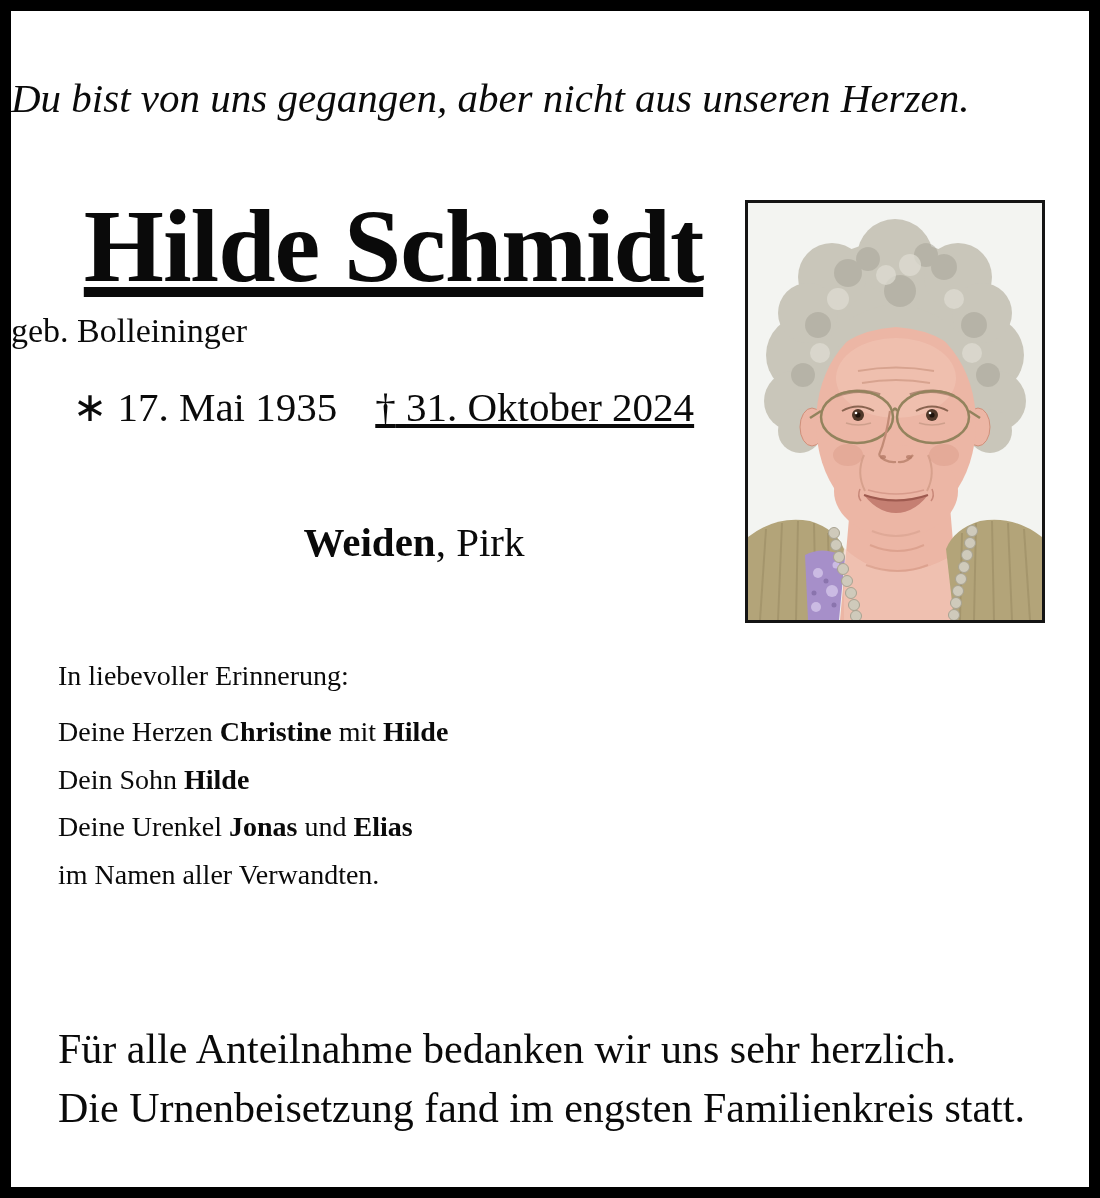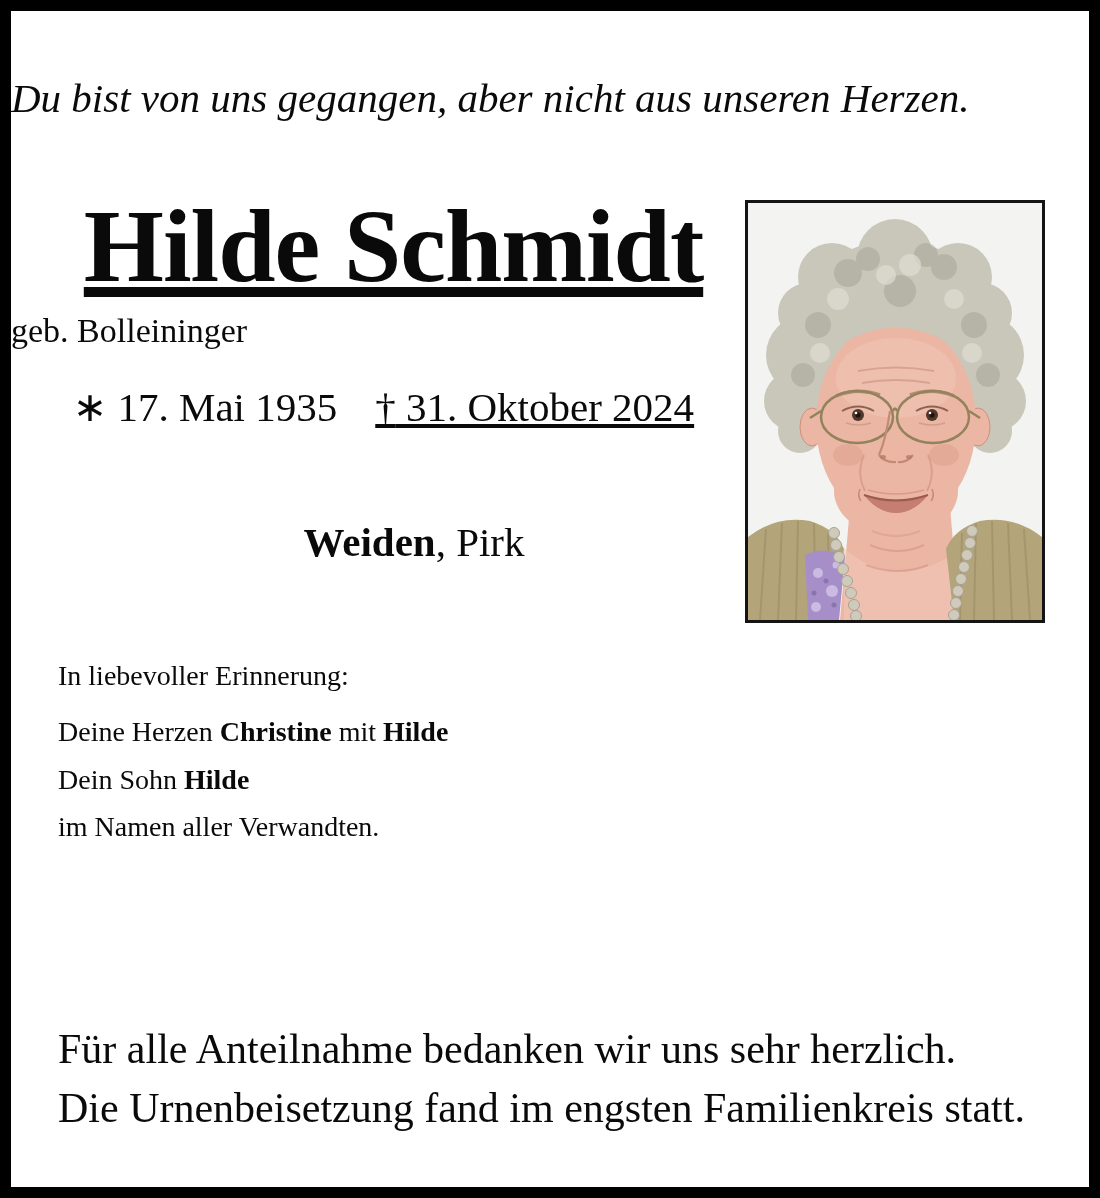--- a/index.html
+++ b/index.html
@@ -212,20 +212,21 @@
         <path d="M124,328 Q148,338 172,328" fill="none" stroke="#d7a08d" stroke-width="2" opacity="0.6"></path>
       </g>
     </svg>
   </div>
 
   <div class="abs mem">
     <div class="mem-heading">In liebevoller Erinnerung:</div>
     <div class="mem-lines">
         <div><span>Deine Herzen </span><span class="b">Christine</span><span> mit </span><span class="b">Hilde</span></div>
         <div><span>Dein Sohn </span><span class="b">Hilde</span></div>
+        <div><span>Deine Urenkel </span><span class="b">Jonas</span><span> und </span><span class="b">Elias</span></div>
         <div><span>im Namen aller Verwandten.</span></div>
       </div>
   </div>
 
   <div class="abs closing">
       <div>Für alle Anteilnahme bedanken wir uns sehr herzlich.</div>
       <div>Die Urnenbeisetzung fand im engsten Familienkreis statt.</div>
     </div>
 
 </div>

